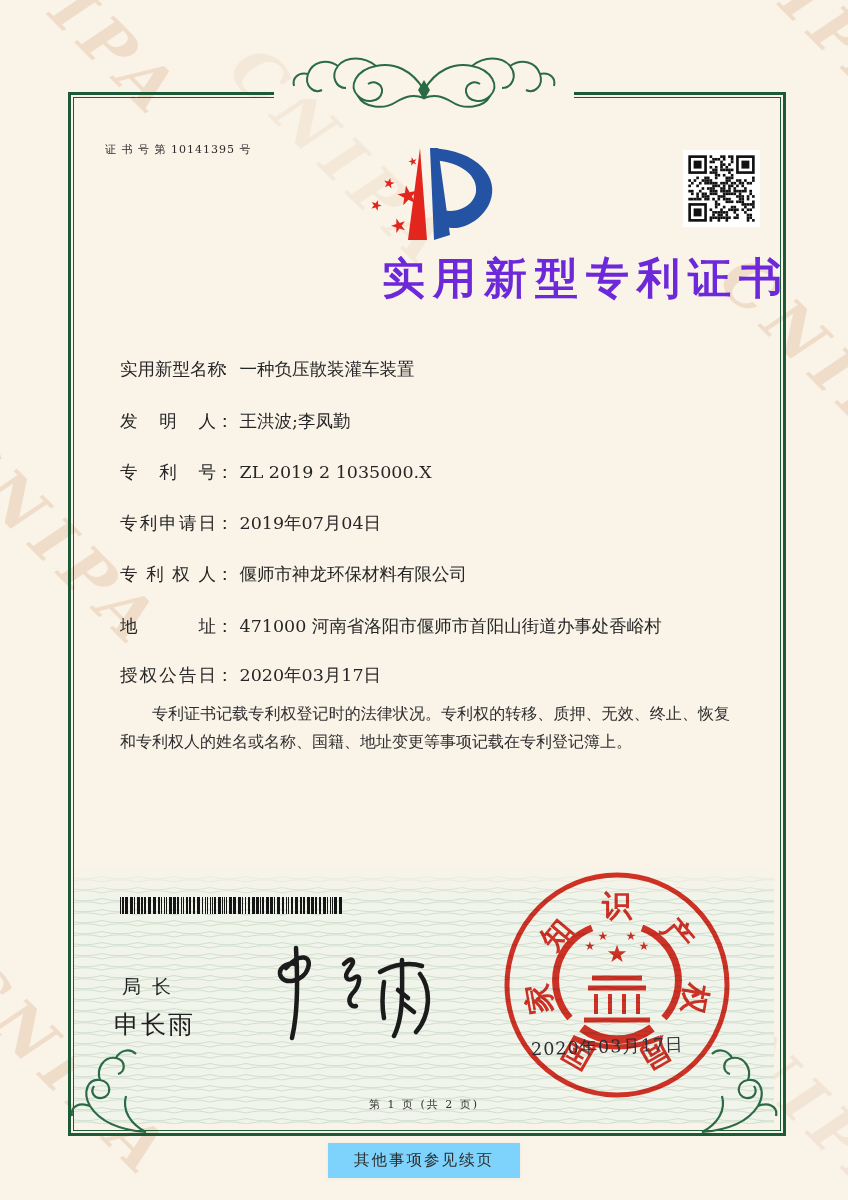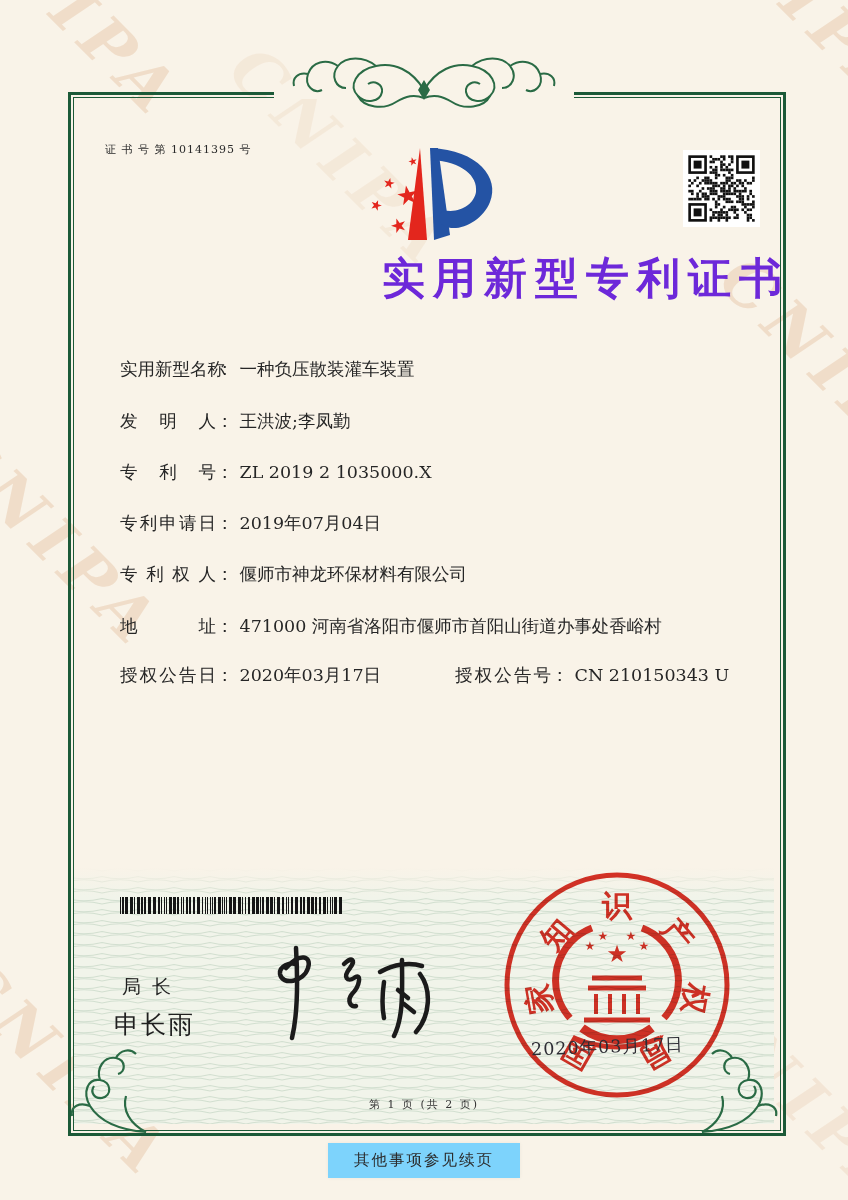--- a/index.html
+++ b/index.html
@@ -364,26 +364,24 @@
     <span class="flabel">专利申请日</span><span class="colon">：</span><span class="fvalue">2019年07月04日</span>
   </div>
   <div class="row" style="top:562px;">
     <span class="flabel">专利权人</span><span class="colon">：</span><span class="fvalue">偃师市神龙环保材料有限公司</span>
   </div>
   <div class="row" style="top:614px;">
     <span class="flabel">地址</span><span class="colon">：</span><span class="fvalue">471000 河南省洛阳市偃师市首阳山街道办事处香峪村</span>
   </div>
   <div class="row" style="top:663px;">
     <span class="flabel">授权公告日</span><span class="colon">：</span><span class="fvalue">2020年03月17日</span>
-    <span class="col2">
-      <span class="flabel">授权公告号</span><span class="colon">：</span><span class="fvalue">CN 210150343 U</span>
-    </span>
   </div>
 
   <div class="paras">
+    <p>专利证书记载专利权登记时的法律状况。专利权的转移、质押、无效、终止、恢复和专利权人的姓名或名称、国籍、地址变更等事项记载在专利登记簿上。</p>
   </div>
 
   <div id="waves"><svg width="700" height="256">
         <path d="M-8 3 q18 -4.5 36 0 q18 -4.5 36 0 q18 -4.5 36 0 q18 -4.5 36 0 q18 -4.5 36 0 q18 -4.5 36 0 q18 -4.5 36 0 q18 -4.5 36 0 q18 -4.5 36 0 q18 -4.5 36 0 q18 -4.5 36 0 q18 -4.5 36 0 q18 -4.5 36 0 q18 -4.5 36 0 q18 -4.5 36 0 q18 -4.5 36 0 q18 -4.5 36 0 q18 -4.5 36 0 q18 -4.5 36 0 q18 -4.5 36 0" fill="none" stroke="#d2dfd0" stroke-width="1.1"></path>
         <path d="M-8 8.5 q18 4.5 36 0 q18 4.5 36 0 q18 4.5 36 0 q18 4.5 36 0 q18 4.5 36 0 q18 4.5 36 0 q18 4.5 36 0 q18 4.5 36 0 q18 4.5 36 0 q18 4.5 36 0 q18 4.5 36 0 q18 4.5 36 0 q18 4.5 36 0 q18 4.5 36 0 q18 4.5 36 0 q18 4.5 36 0 q18 4.5 36 0 q18 4.5 36 0 q18 4.5 36 0 q18 4.5 36 0" fill="none" stroke="#d2dfd0" stroke-width="1.1"></path>
         <path d="M-8 14 q18 -4.5 36 0 q18 -4.5 36 0 q18 -4.5 36 0 q18 -4.5 36 0 q18 -4.5 36 0 q18 -4.5 36 0 q18 -4.5 36 0 q18 -4.5 36 0 q18 -4.5 36 0 q18 -4.5 36 0 q18 -4.5 36 0 q18 -4.5 36 0 q18 -4.5 36 0 q18 -4.5 36 0 q18 -4.5 36 0 q18 -4.5 36 0 q18 -4.5 36 0 q18 -4.5 36 0 q18 -4.5 36 0 q18 -4.5 36 0" fill="none" stroke="#d2dfd0" stroke-width="1.1"></path>
         <path d="M-8 19.5 q18 4.5 36 0 q18 4.5 36 0 q18 4.5 36 0 q18 4.5 36 0 q18 4.5 36 0 q18 4.5 36 0 q18 4.5 36 0 q18 4.5 36 0 q18 4.5 36 0 q18 4.5 36 0 q18 4.5 36 0 q18 4.5 36 0 q18 4.5 36 0 q18 4.5 36 0 q18 4.5 36 0 q18 4.5 36 0 q18 4.5 36 0 q18 4.5 36 0 q18 4.5 36 0 q18 4.5 36 0" fill="none" stroke="#d2dfd0" stroke-width="1.1"></path>
         <path d="M-8 25 q18 -4.5 36 0 q18 -4.5 36 0 q18 -4.5 36 0 q18 -4.5 36 0 q18 -4.5 36 0 q18 -4.5 36 0 q18 -4.5 36 0 q18 -4.5 36 0 q18 -4.5 36 0 q18 -4.5 36 0 q18 -4.5 36 0 q18 -4.5 36 0 q18 -4.5 36 0 q18 -4.5 36 0 q18 -4.5 36 0 q18 -4.5 36 0 q18 -4.5 36 0 q18 -4.5 36 0 q18 -4.5 36 0 q18 -4.5 36 0" fill="none" stroke="#d2dfd0" stroke-width="1.1"></path>
         <path d="M-8 30.5 q18 4.5 36 0 q18 4.5 36 0 q18 4.5 36 0 q18 4.5 36 0 q18 4.5 36 0 q18 4.5 36 0 q18 4.5 36 0 q18 4.5 36 0 q18 4.5 36 0 q18 4.5 36 0 q18 4.5 36 0 q18 4.5 36 0 q18 4.5 36 0 q18 4.5 36 0 q18 4.5 36 0 q18 4.5 36 0 q18 4.5 36 0 q18 4.5 36 0 q18 4.5 36 0 q18 4.5 36 0" fill="none" stroke="#d2dfd0" stroke-width="1.1"></path>
         <path d="M-8 36 q18 -4.5 36 0 q18 -4.5 36 0 q18 -4.5 36 0 q18 -4.5 36 0 q18 -4.5 36 0 q18 -4.5 36 0 q18 -4.5 36 0 q18 -4.5 36 0 q18 -4.5 36 0 q18 -4.5 36 0 q18 -4.5 36 0 q18 -4.5 36 0 q18 -4.5 36 0 q18 -4.5 36 0 q18 -4.5 36 0 q18 -4.5 36 0 q18 -4.5 36 0 q18 -4.5 36 0 q18 -4.5 36 0 q18 -4.5 36 0" fill="none" stroke="#d2dfd0" stroke-width="1.1"></path>

